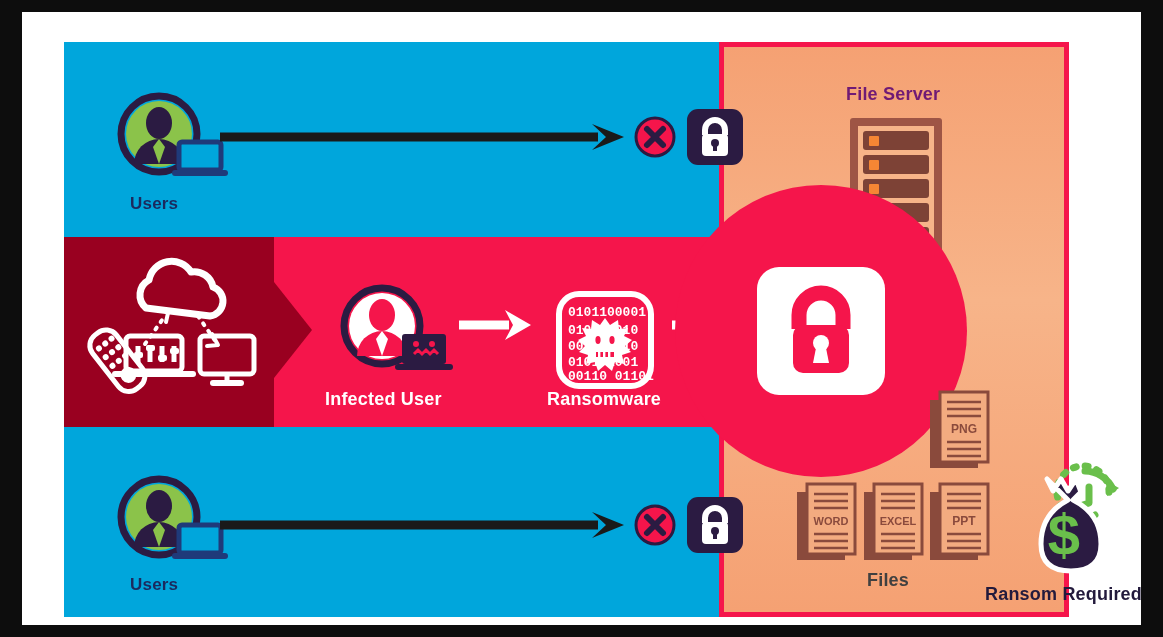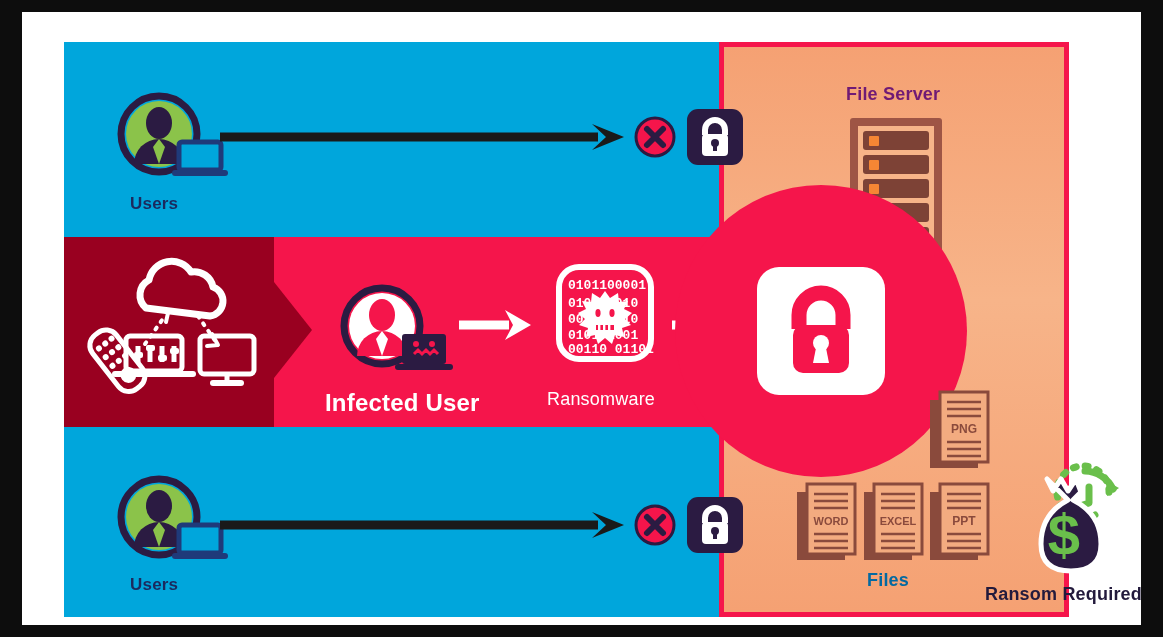--- a/index.html
+++ b/index.html
@@ -68,24 +68,24 @@
     position: absolute;
     white-space: nowrap;
     font-size: 17px;
     font-weight: 600;
     letter-spacing: .2px;
   }
 
   #lbl-users-top  { left: 108px; top: 182px; color:#1b2a5e; font-size:17px; }
   #lbl-users-bot  { left: 108px; top: 563px; color:#1b2a5e; font-size:17px; }
   #lbl-cc   { left: 46px;  top: 377px; color:#ffffff; font-size:18px; font-weight:700;}
-  #lbl-inf  { left: 303px; top: 377px; color:#ffffff; font-size:24px; font-weight:700;}
-  #lbl-rw   { left: 525px; top: 377px; color:#ffffff; font-size:18px; font-weight:400;}
+  #lbl-inf  { left: 303px; top: 377px; color:#ffffff; font-size:18px; font-weight:700;}
+  #lbl-rw   { left: 525px; top: 377px; color:#ffffff; font-size:18px; font-weight:700;}
   #lbl-fs   { left: 824px; top: 72px;  color:#701a75; font-size:18px; }
-  #lbl-files{ left: 845px; top: 558px; color:#0369a1; font-size:18px; }
+  #lbl-files{ left: 845px; top: 558px; color:#404040; font-size:18px; }
   #lbl-ransom { left: 963px; top: 572px; color:#231a3c; font-size:18px; font-weight:700; }
 
   
   .avatar-wrap { position: absolute; width: 110px; height: 95px; }
   #avatar-top { left: 95px; top: 80px; }
   #avatar-bot { left: 95px; top: 463px; }
   #avatar-inf { left: 318px; top: 272px; }
 
   
   .blk-arrow { position: absolute; height: 26px; }
@@ -96,21 +96,21 @@
   .xbadge { position: absolute; width: 42px; height: 42px; }
   #x-top { left: 612px; top: 104px; }
   #x-bot { left: 612px; top: 492px; }
 
   
   .locktile { position: absolute; width: 56px; height: 56px; }
   #lock-top { left: 665px; top: 97px; }
   #lock-bot { left: 665px; top: 485px; }
 
   
-  #rw-tile { position: absolute; left: 533px; top: 251px; width: 100px; height: 100px; }
+  #rw-tile { position: absolute; left: 533px; top: 278px; width: 100px; height: 100px; }
   .w-arrow { position: absolute; width: 76px; height: 34px; }
   #warrow-1 { left: 437px; top: 296px; }
   #warrow-2 { left: 650px; top: 296px; }
 
   
   #big-circle {
     position: absolute;
     left: 653px; top: 173px;
     width: 292px; height: 292px;
     background: #f5154b;

